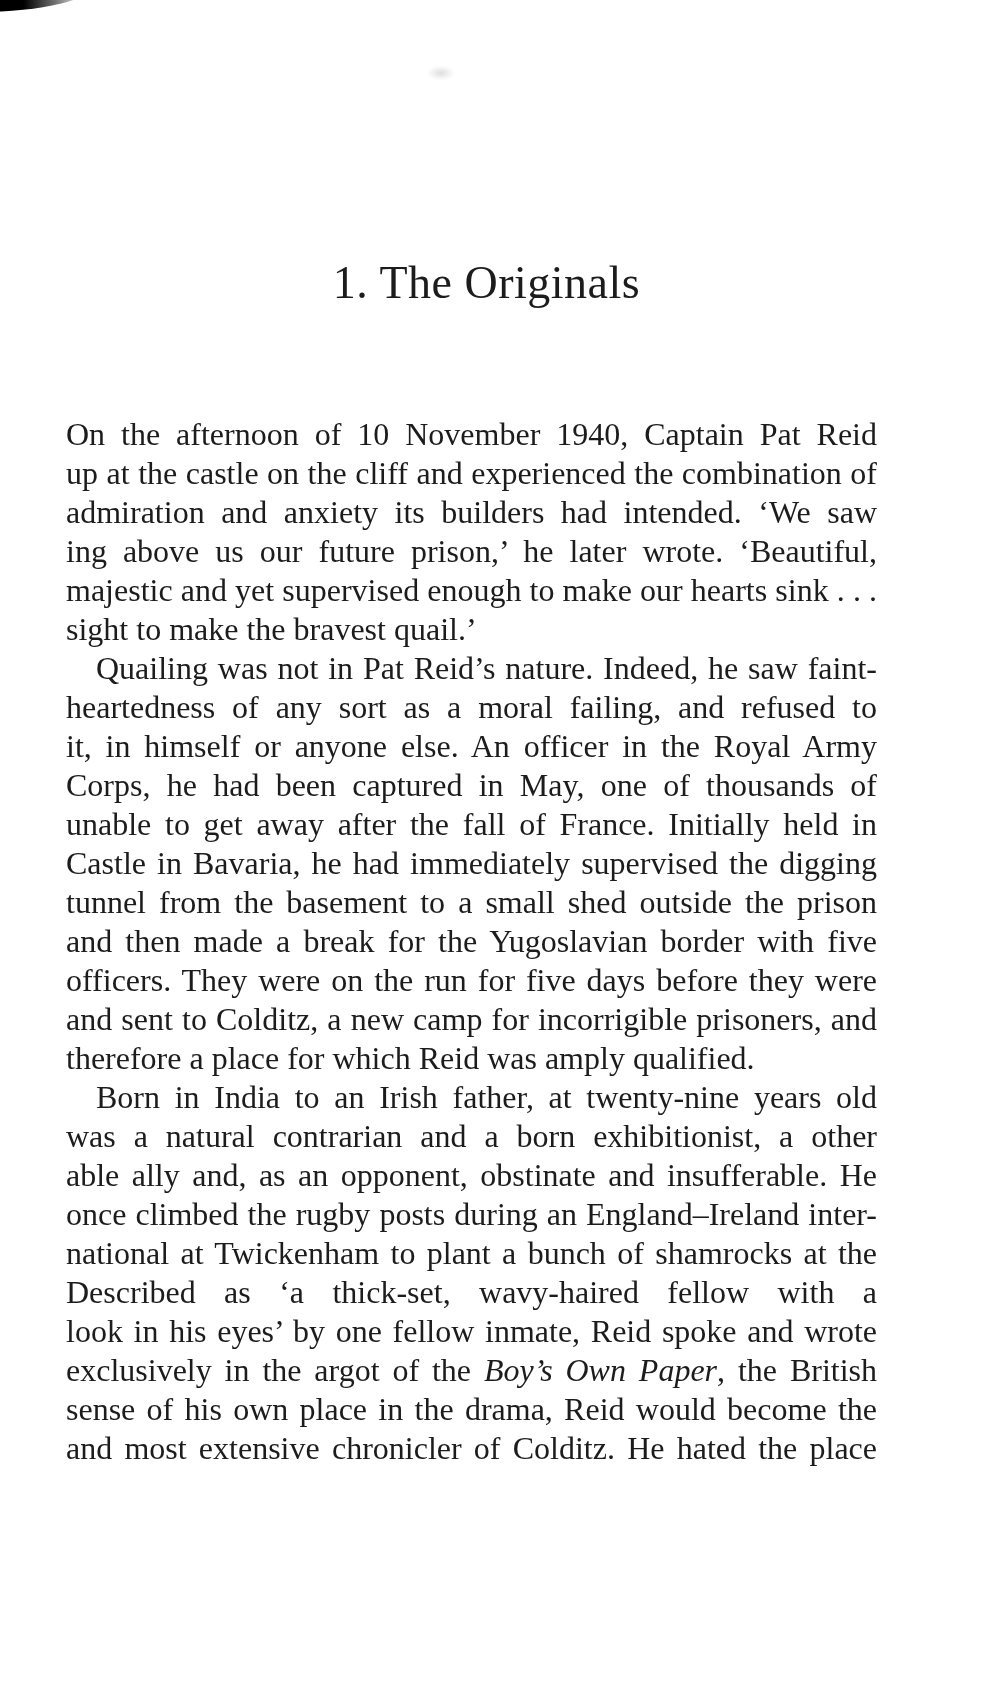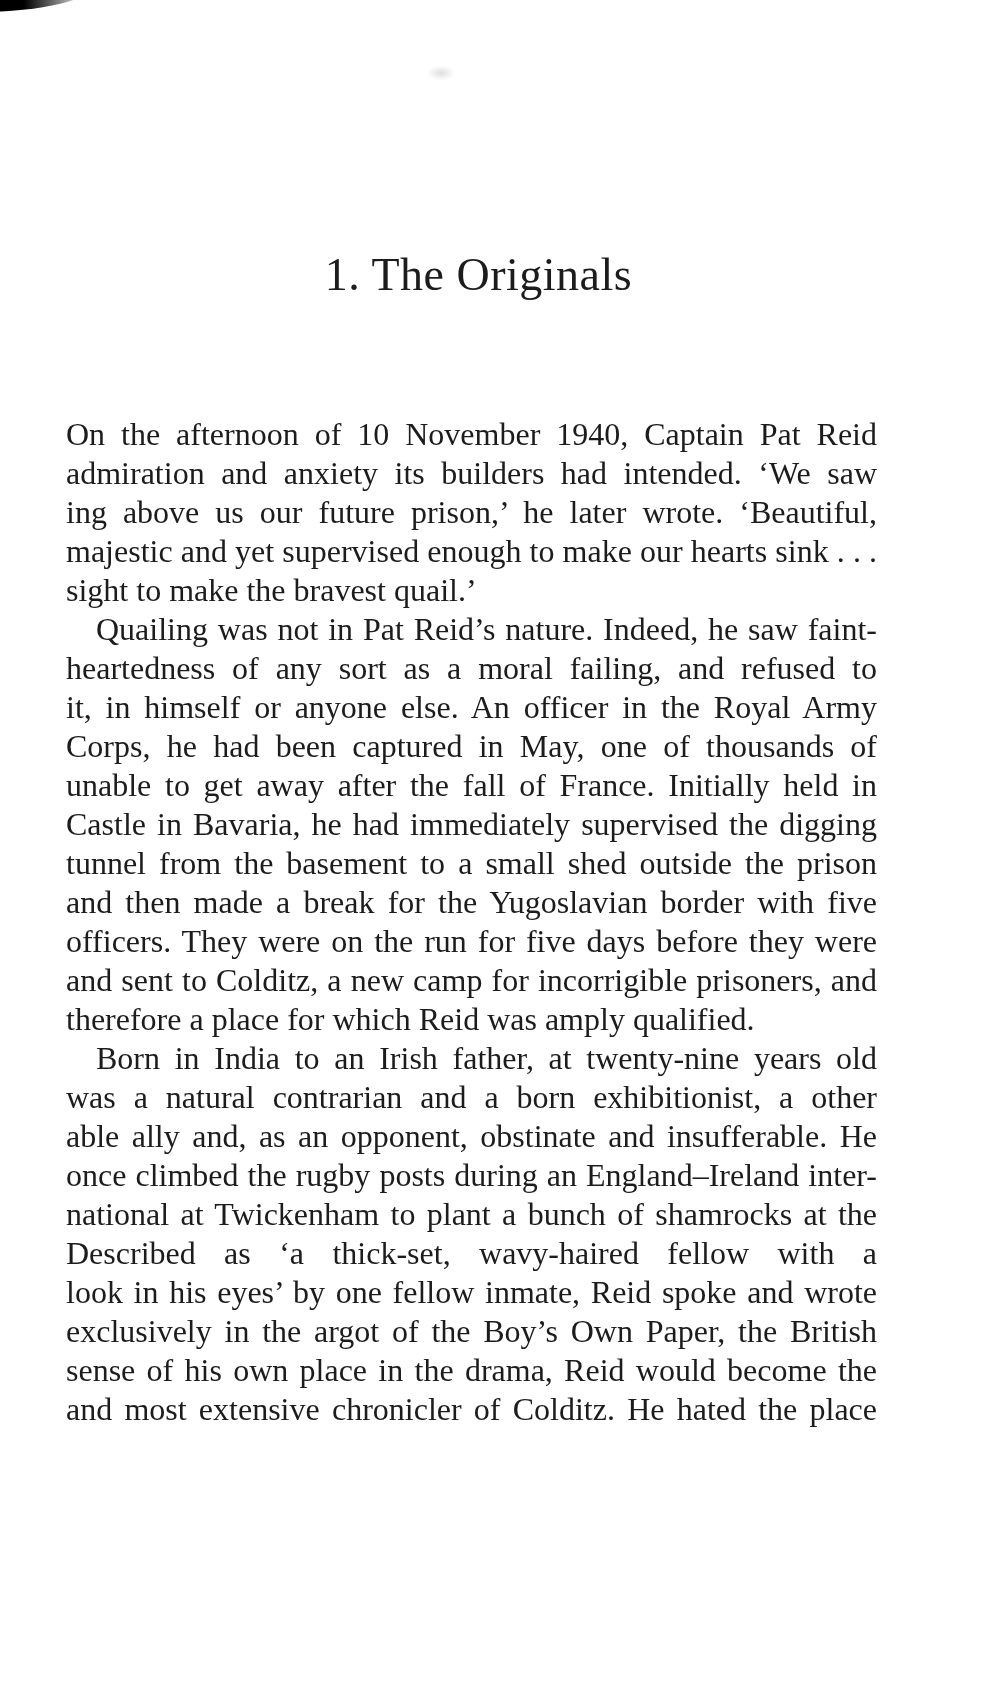--- a/index.html
+++ b/index.html
@@ -32,21 +32,21 @@
   .chapter-title {
     position: absolute;
     top: 243px;
     left: 66px;
     width: 811px;
     text-align: center;
     font-size: 46px;
     line-height: 50px;
     font-weight: normal;
     letter-spacing: 0.5px;
-    margin: 7px;
+    margin: 15px;
   }
   .text-block {
     position: absolute;
     top: 415px;
     left: 66px;
     width: 811px;
     font-size: 32px;
   }
   .para { margin: 0; padding: 0; }
   .line {
@@ -54,33 +54,34 @@
     line-height: 39px;
     white-space: nowrap;
     overflow: hidden;
   }
   .line.just {
     white-space: normal;
     text-align: justify;
     text-align-last: justify;
   }
   .line.indent { text-indent: 30px; }
-  .it { }
+  .it { font-style: italic; }
 </style>
 </head>
 <body style="background: rgb(255, 255, 255); color: rgb(28, 28, 28);">
 
 <div class="scan-corner"></div>
 <div class="scan-smudge"></div>
 
 <h1 class="chapter-title">1. The Originals</h1>
 
 <main class="text-block">
     <div class="para">
       <div class="line just">On the afternoon of 10 November 1940, Captain Pat Reid gazed</div>
+      <div class="line just">up at the castle on the cliff and experienced the combination of</div>
       <div class="line just">admiration and anxiety its builders had intended. ‘We saw loom-</div>
       <div class="line just">ing above us our future prison,’ he later wrote. ‘Beautiful, serene,</div>
       <div class="line just">majestic and yet supervised enough to make our hearts sink . . . a</div>
       <div class="line">sight to make the bravest quail.’</div>
     </div>
     <div class="para">
       <div class="line just indent">Quailing was not in Pat Reid’s nature. Indeed, he saw faint-</div>
       <div class="line just">heartedness of any sort as a moral failing, and refused to countenance</div>
       <div class="line just">it, in himself or anyone else. An officer in the Royal Army Service</div>
       <div class="line just">Corps, he had been captured in May, one of thousands of soldiers</div>

